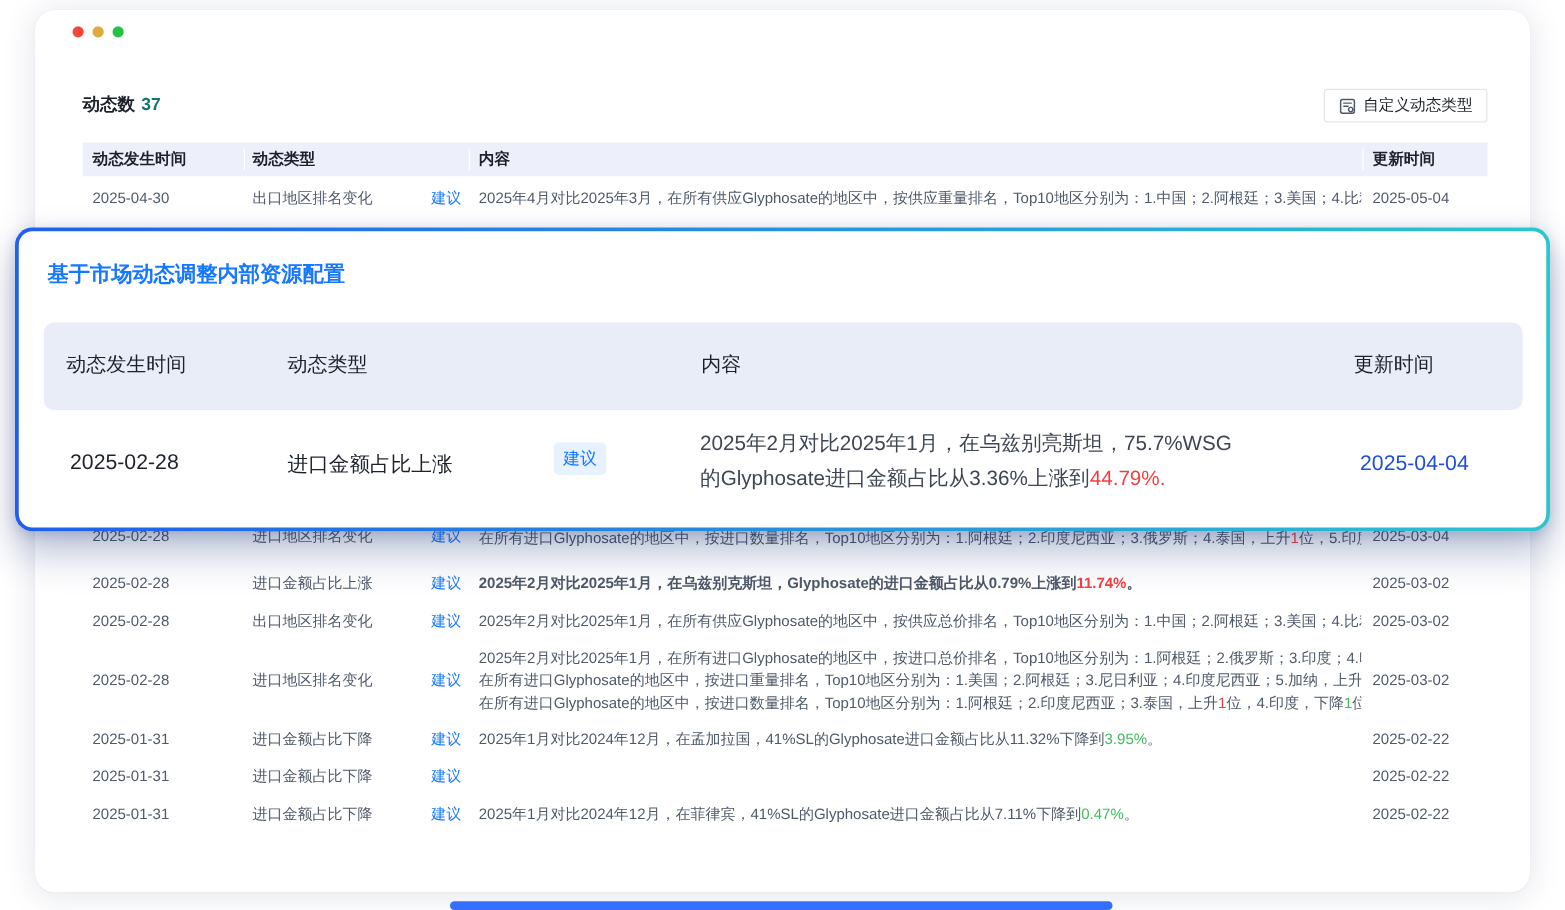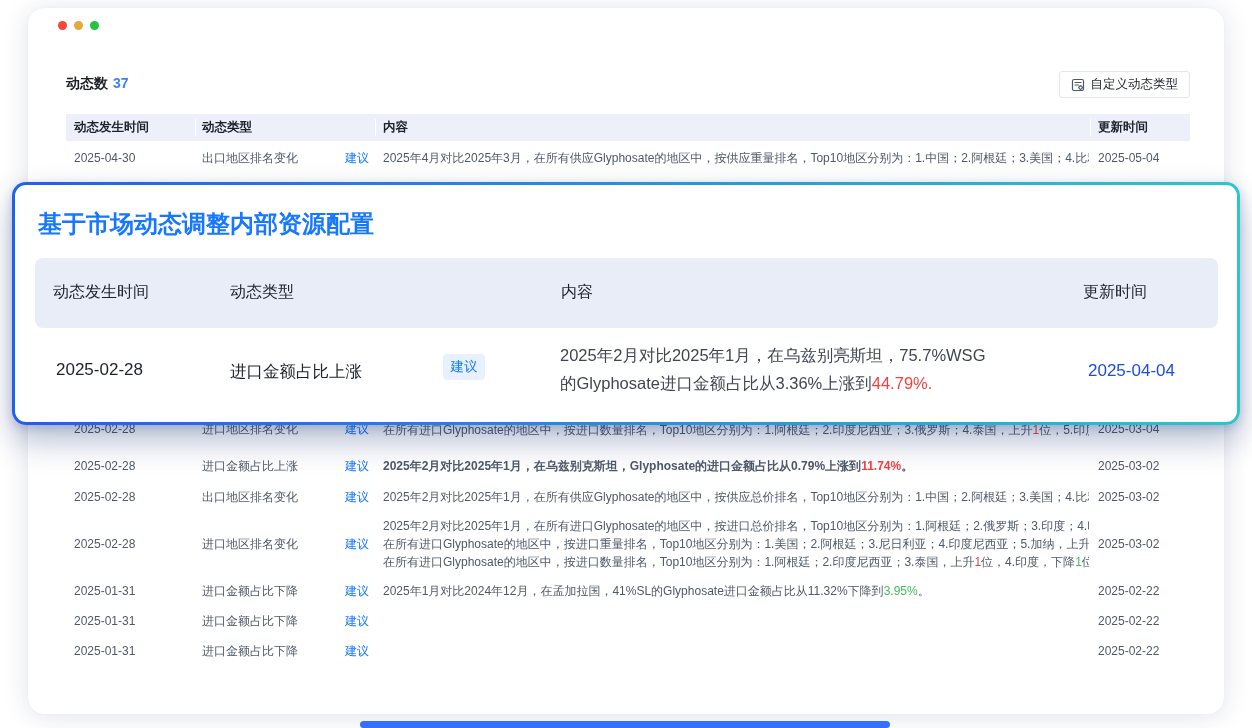--- a/index.html
+++ b/index.html
@@ -12,21 +12,21 @@
   .window {
     position:absolute; left:28px; top:8px; width:1196px; height:706px;
     background:#fff; border-radius:16px;
     box-shadow:0 2px 26px rgba(20,40,90,.13), 0 0 1px rgba(0,0,0,.08);
   }
   .traffic { position:absolute; left:30px; top:13px; display:flex; gap:7px; }
   .dot { width:9px; height:9px; border-radius:50%; }
   .dot.red{ background:#F5483B; } .dot.yellow{ background:#E2A93D; } .dot.green{ background:#23C343; }
 
   .count-wrap { position:absolute; left:38px; top:67px; font-size:14px; font-weight:bold; color:#1D2129; }
-  .count-wrap .num { color:#3b82f6; margin-left:5px; }
+  .count-wrap .num { color:#0f766e; margin-left:5px; }
 
   .customize-btn {
     position:absolute; right:34px; top:63px; height:27px; padding:0 11px;
     display:flex; align-items:center; gap:6px;
     border:1px solid #E5E6EB; border-radius:3px; background:#fff;
     font-size:12.5px; color:#1D2129; cursor:pointer;
   }
   .customize-btn svg { display:block; }
 
   .thead {
@@ -46,21 +46,21 @@
   .seg-green { color:#3EBD5C; }
 
   .callout-border {
     position:absolute; left:12px; top:182px; width:1228px; height:243px;
     border-radius:14px; padding:3px;
     background:linear-gradient(83deg,#1F5EEF 0%,#2795DB 55%,#2BC7CE 100%);
     box-shadow:0 16px 32px rgba(16,44,112,.30), 0 3px 10px rgba(16,44,112,.18);
     z-index:10;
   }
   .callout { position:relative; width:100%; height:100%; background:#fff; border-radius:11px; }
-  .callout-title { position:absolute; left:23px; top:23px; font-size:24px; font-weight:bold; color:#1677FF; white-space:nowrap; }
+  .callout-title { position:absolute; left:23px; top:23px; font-size:17px; font-weight:bold; color:#1677FF; white-space:nowrap; }
   .o-head { position:absolute; left:20px; top:73px; width:1183px; height:70px; background:#E9EDF8; border-radius:8px; }
   .o-th { position:absolute; top:24px; font-size:16px; font-weight:500; color:#1D2129; white-space:nowrap; }
   .o-date   { position:absolute; left:41px;  top:175px; font-size:17px; color:#1D2129; white-space:nowrap; }
   .o-type   { position:absolute; left:215px; top:176px; font-size:16.5px; color:#1D2129; white-space:nowrap; }
   .o-badge  { position:absolute; left:428px; top:169px; width:42px; height:26px; background:#E7F1FF; border-radius:4px;
               color:#1677FF; font-size:13.5px; display:flex; align-items:center; justify-content:center; }
   .o-content{ position:absolute; left:545px; top:156px; width:510px; font-size:16.5px; line-height:28px; color:#3F4653; }
   .o-content .tline { font-size:16.5px; }
   .o-update { position:absolute; left:1073px; top:176px; font-size:17px; color:#1d4ed8; white-space:nowrap; }
 
@@ -162,20 +162,23 @@
       <div class="tc " style="left: 8px; top: 3px;">2025-01-31</div>
       <div class="tc " style="left: 136px; top: 3px;">进口金额占比下降</div>
       <div class="tc badge" style="left: 279px; top: 3px;">建议</div>
       <div class="tc " style="left: 1032px; top: 3px;">2025-02-22</div>
     </div>
     <div class="trow" style="left: 66px; top: 639px; width: 1124px; height: 28px;">
       <div class="tc " style="left: 8px; top: 3px;">2025-01-31</div>
       <div class="tc " style="left: 136px; top: 3px;">进口金额占比下降</div>
       <div class="tc badge" style="left: 279px; top: 3px;">建议</div>
       <div class="tc " style="left: 1032px; top: 3px;">2025-02-22</div>
+      <div class="tcontent" style="left: 317px; top: 3px;">
+        <div class="tline" style="line-height: 18px;"><span>2025年1月对比2024年12月，在菲律宾，41%SL的Glyphosate进口金额占比从7.11%下降到</span><span class="seg-green">0.47%</span><span>。</span></div>
+      </div>
     </div>
   </div>
 
 <div class="callout-border">
   <div class="callout">
     <div class="callout-title">基于市场动态调整内部资源配置</div>
     <div class="o-head">
       <div class="o-th" style="left:18px">动态发生时间</div>
       <div class="o-th" style="left:195px">动态类型</div>
       <div class="o-th" style="left:526px">内容</div>

